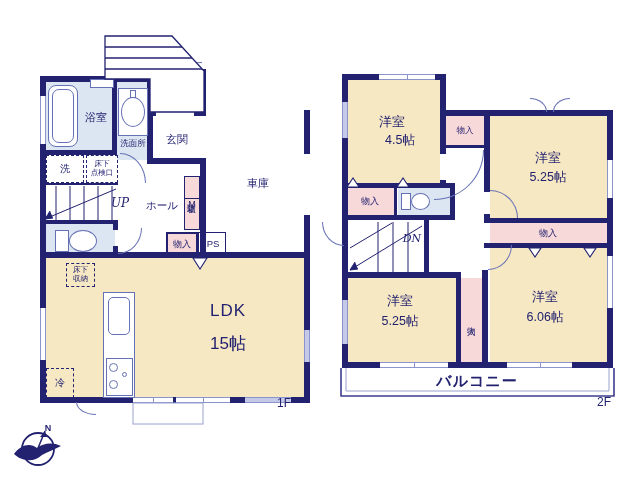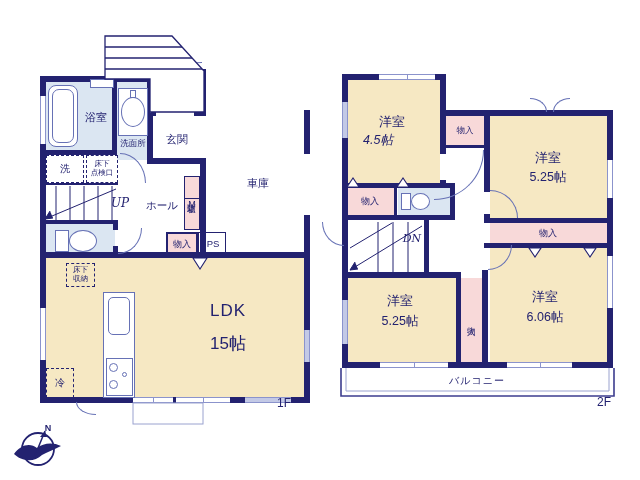--- a/index.html
+++ b/index.html
@@ -211,30 +211,30 @@
   <div class="lbl ital" style="left:120px;top:204px;font-size:12px;">UP</div>
   <div class="lbl" style="left:162px;top:206px;font-size:10.5px;">ホール</div>
   <div class="lbl" style="left:182px;top:244px;font-size:9px;">物入</div>
   <div class="lbl" style="left:213px;top:244px;font-size:9.5px;">PS</div>
   <div class="lbl" style="left:258px;top:183px;font-size:11px;">車庫</div>
   <div class="lbl" style="left:228px;top:311px;font-size:17px;letter-spacing:1px;">LDK</div>
   <div class="lbl" style="left:228px;top:344px;font-size:17px;">15帖</div>
   <div class="lbl" style="left:284px;top:404px;font-size:12px;">1F</div>
 
   <div class="lbl" style="left:392px;top:122px;font-size:13px;">洋室</div>
-  <div class="lbl" style="left:378px;top:140px;font-size:12.5px;font-style:italic;">4.5帖</div>
+  <div class="lbl" style="left:400px;top:140px;font-size:12.5px;">4.5帖</div>
   <div class="lbl" style="left:465px;top:131px;font-size:8.5px;">物入</div>
   <div class="lbl" style="left:548px;top:158px;font-size:13px;">洋室</div>
   <div class="lbl" style="left:548px;top:177px;font-size:12.5px;">5.25帖</div>
   <div class="lbl" style="left:548px;top:233px;font-size:9px;">物入</div>
   <div class="lbl" style="left:545px;top:297px;font-size:13px;">洋室</div>
   <div class="lbl" style="left:545px;top:317px;font-size:12.5px;">6.06帖</div>
   <div class="lbl" style="left:370px;top:201px;font-size:9px;">物入</div>
   <div class="lbl ital" style="left:412px;top:239px;font-size:11px;">DN</div>
   <div class="lbl" style="left:400px;top:301px;font-size:13px;">洋室</div>
   <div class="lbl" style="left:400px;top:321px;font-size:12.5px;">5.25帖</div>
   <div class="lbl vtext" style="left:471px;top:320px;font-size:8.5px;">物入</div>
-  <div class="lbl" style="left:477px;top:381px;font-size:10px;letter-spacing:1px;">バルコニー</div>
+  <div class="lbl" style="left:477px;top:381px;font-size:15px;letter-spacing:1px;font-weight:bold;">バルコニー</div>
   <div class="lbl" style="left:604px;top:403px;font-size:12px;">2F</div>
 
   <div class="lbl" style="left:48px;top:428px;font-size:9px;font-weight:bold;">N</div>
 
 </div>
 
 </body></html>

